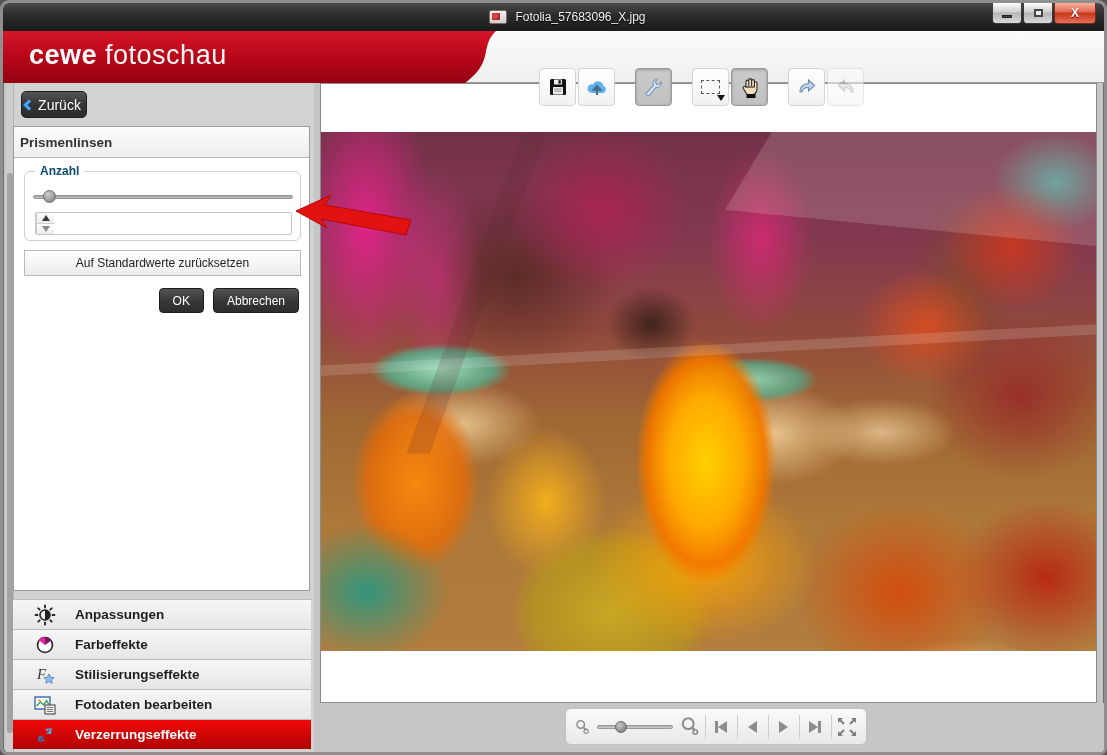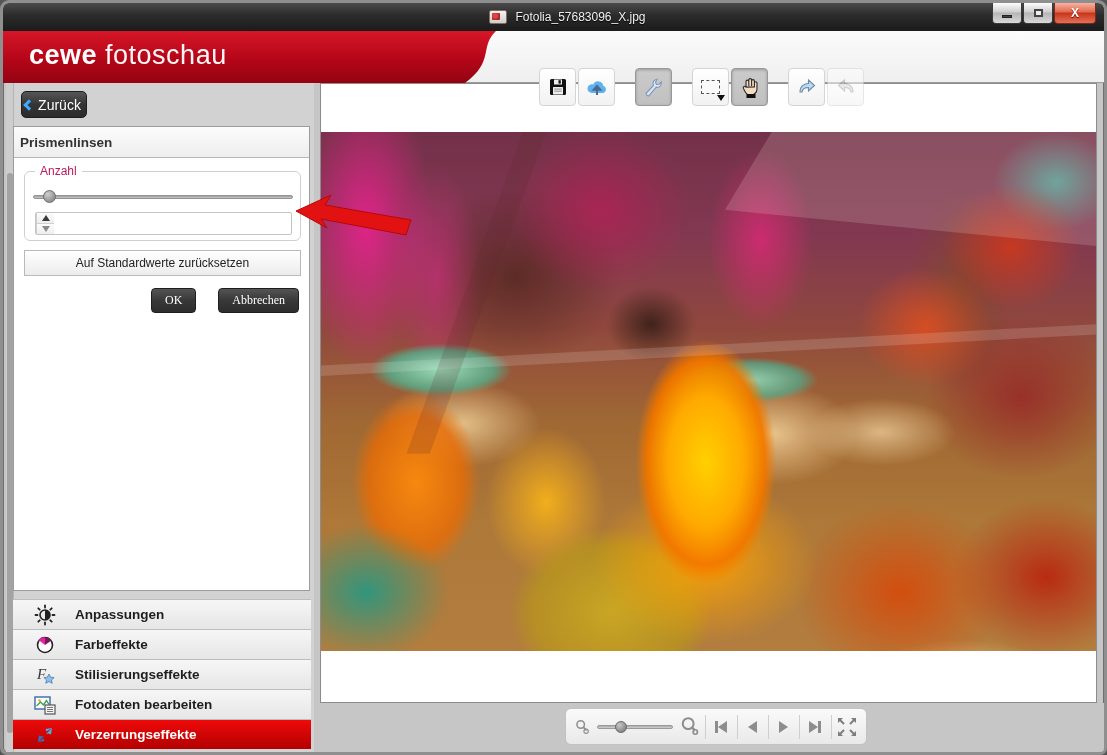--- a/index.html
+++ b/index.html
@@ -64,42 +64,42 @@
 
   .panel { position:absolute; left:7px; top:43px; width:297px; height:465px;
     background:#fff; border:1px solid #9c9c9c; }
   .panel-header { height:31px; background:linear-gradient(#fcfcfc,#ededed);
     border-bottom:1px solid #b8b8b8; display:flex; align-items:center; padding-left:6px;
     font-size:13.5px; font-weight:bold; color:#333; }
 
   .fieldset { position:absolute; left:10px; top:44px; width:277px; height:70px;
     border:1px solid #cfcfcf; border-radius:6px; }
   .legend { position:absolute; left:10px; top:-8px; background:#fff; padding:0 5px;
-    font-size:12px; font-weight:normal; color:#be185d; }
+    font-size:12px; font-weight:bold; color:#0c4a6e; }
 
   .slider { position:absolute; left:8px; top:18px; width:260px; height:14px; }
   .slider-track { position:absolute; left:0; top:5px; width:100%; height:4px;
     background:linear-gradient(#9e9e9e,#c9c9c9); border-radius:2px; border:1px solid #949494; }
   .slider-handle { position:absolute; left:10px; top:0; width:13px; height:13px; border-radius:50%;
     background:radial-gradient(circle at 35% 30%, #cfcfcf, #8d8d8d 75%); border:1px solid #6e6e6e; }
 
   .spinner { position:absolute; left:10px; top:40px; width:257px; height:23px;
     border:1px solid #c4c4c4; border-radius:2px; background:#fff; display:flex; }
   .spinner-value { flex:1; font-size:12px; color:#333; display:flex; align-items:center; padding-left:8px; }
   .spin-buttons { width:18px; border-left:1px solid #d0d0d0; display:flex; flex-direction:column; }
   .spin-up,.spin-down { flex:1; display:flex; align-items:center; justify-content:center; background:linear-gradient(#fcfcfc,#ededed); }
   .spin-up { border-bottom:1px solid #d0d0d0; }
   .tri-up { width:0; height:0; border-left:4px solid transparent; border-right:4px solid transparent; border-bottom:6px solid #3a3a3a; }
   .tri-down { width:0; height:0; border-left:4px solid transparent; border-right:4px solid transparent; border-top:6px solid #8a8a8a; }
 
   .reset-btn { position:absolute; left:10px; top:123px; width:277px; height:26px;
     background:linear-gradient(#ffffff,#ececec); border:1px solid #b9b9b9; border-radius:0;
     font-size:12px; color:#222; display:flex; align-items:center; justify-content:center; }
 
-  .dialog-btns { position:absolute; right:10px; top:161px; display:flex; gap:22px;font-family:Liberation Serif, serif; }
+  .dialog-btns { position:absolute; right:10px; top:161px; display:flex; gap:9px; }
   .dark-btn { height:25px; padding:0 13px; background:linear-gradient(#545454,#383838 50%,#2d2d2d);
     border:1px solid #1e1e1e; border-radius:4px; color:#fff; font-size:12px;
     display:flex; align-items:center; justify-content:center; }
 
   .categories { position:absolute; left:7px; top:516px; width:298px; }
   .cat-row { height:30px; display:flex; align-items:center;
     background:linear-gradient(#f6f6f6,#e6e6e6); border-top:1px solid #bdbdbd; }
   .cat-row.selected { background:linear-gradient(#ef0a0a,#b20000); }
   .cat-icon { width:24px; height:22px; margin-left:20px; display:flex; align-items:center; justify-content:center; }
   .cat-label { margin-left:18px; font-size:13.5px; font-weight:bold; color:#1e1e1e; }

